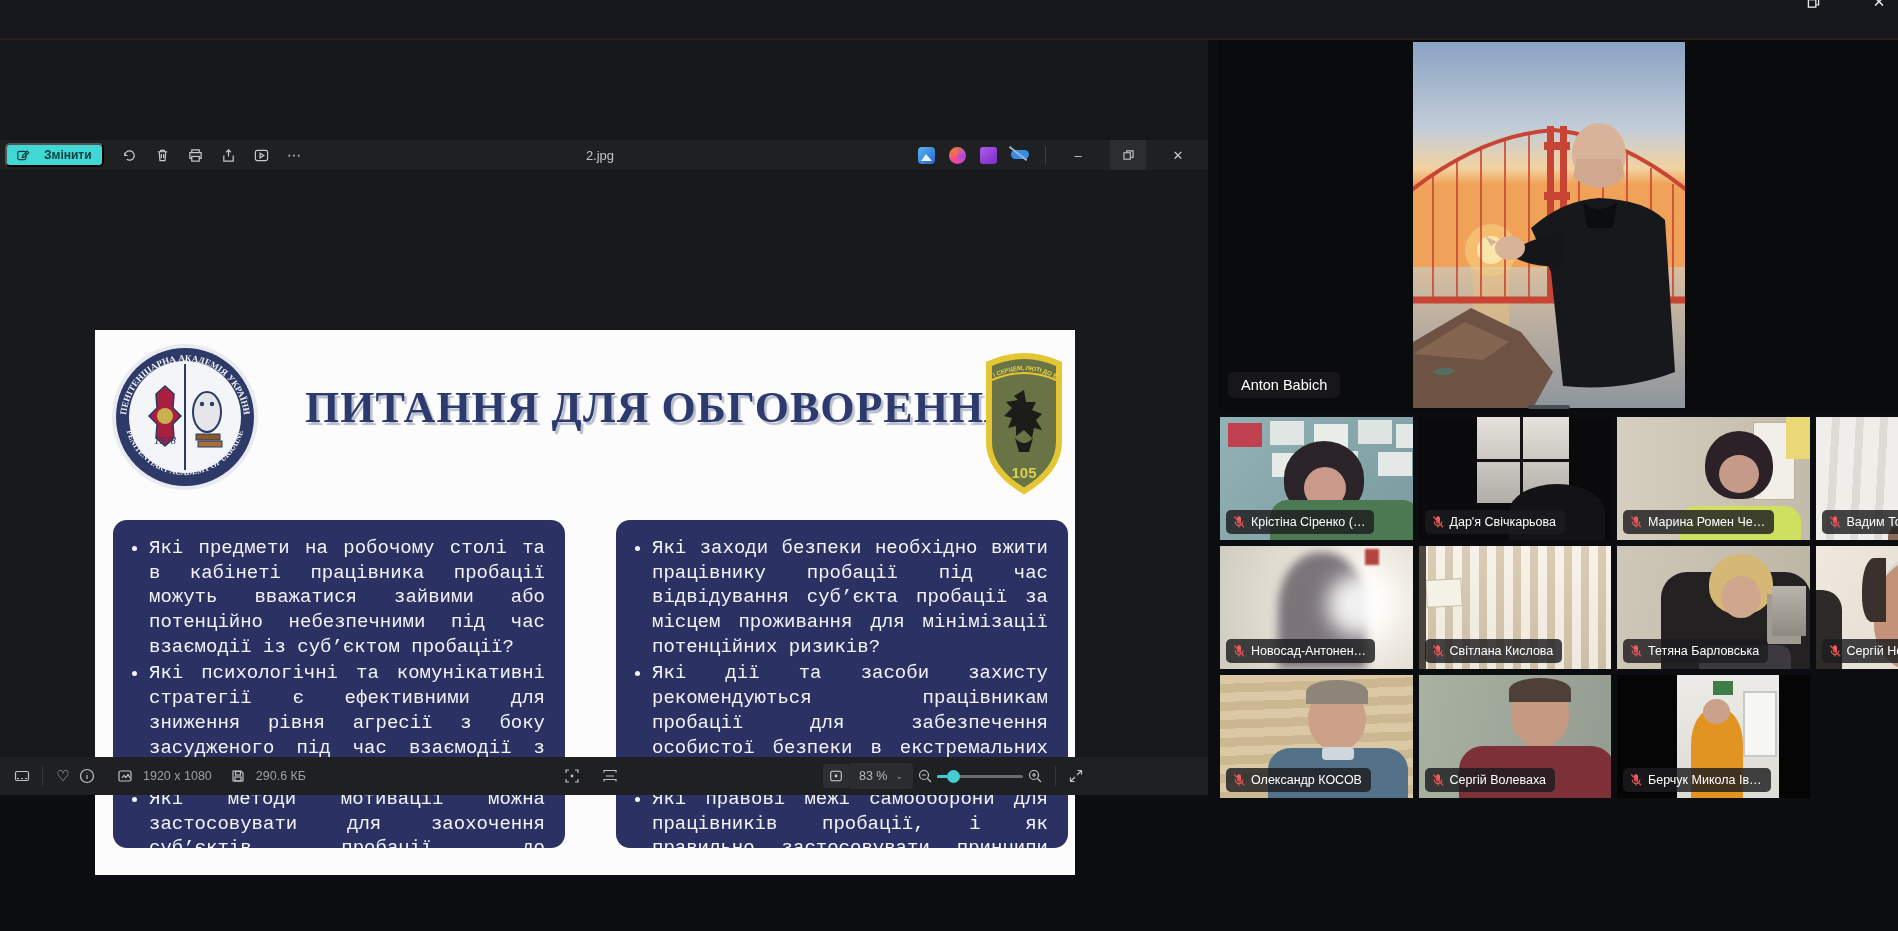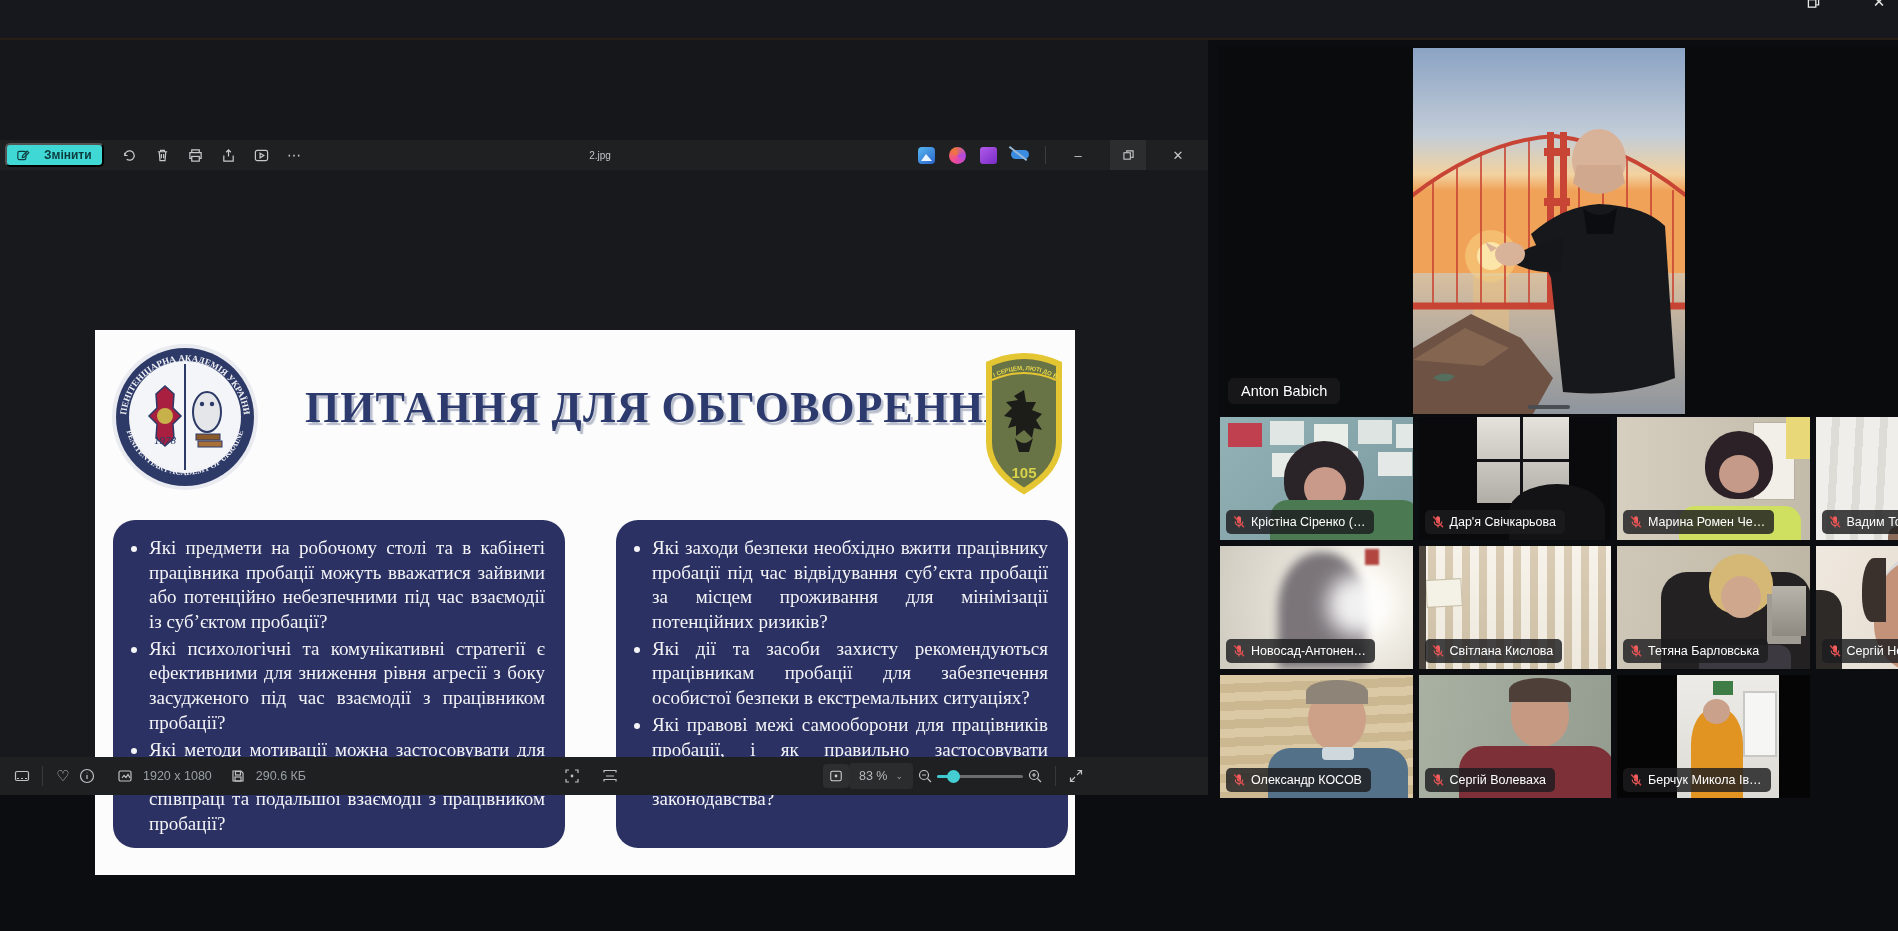--- a/index.html
+++ b/index.html
@@ -17,21 +17,21 @@
 
   
   .photos{position:absolute;left:0;top:40px;width:1208px;height:755px;background:#15171b}
   .toolbar{position:absolute;left:0;top:100px;width:1208px;height:30px;background:#1e2022;display:flex;align-items:center}
   .edit-btn{margin-left:5px;height:24px;background:#3fd8d5;color:#0e3c3e;border-radius:5px;display:flex;align-items:center;gap:14px;padding:0 10px;font-size:12px;font-weight:bold}
   .edit-btn svg{width:13px;height:13px;stroke:#0e3c3e;fill:none;stroke-width:1.4}
   .tbi{width:28px;height:24px;display:flex;align-items:center;justify-content:center;border-radius:4px}
   .tbi svg{width:15px;height:15px;stroke:#c6c8ca;fill:none;stroke-width:1.3}
   .tbi.more{color:#c6c8ca;font-size:14px;letter-spacing:1px}
   .tb-left{display:flex;gap:5px;margin-left:12px}
-  .fname{position:absolute;left:0;right:8px;text-align:center;font-size:10px;color:#c2c4c6;pointer-events:none}
+  .fname{position:absolute;left:0;right:8px;text-align:center;font-size:13px;color:#c2c4c6;pointer-events:none}
   .tb-right{margin-left:auto;display:flex;align-items:center;gap:14px;padding-right:12px}
   .appico{width:17px;height:17px;border-radius:4px}
   .ico-photos{background:linear-gradient(140deg,#57b7f0,#2a64cc);position:relative}
   .ico-photos:after{content:"";position:absolute;left:3px;bottom:3px;border-left:5px solid transparent;border-right:6px solid transparent;border-bottom:7px solid #e8f4ff}
   .ico-designer{border-radius:50%;background:conic-gradient(from 210deg,#f04a9c,#f07838,#b04ae0,#f04a9c)}
   .ico-clipchamp{background:linear-gradient(140deg,#b05ae8,#7a2cc8);border-radius:3px}
   .ico-onedrive{position:relative;width:20px;height:17px}
   .ico-onedrive .cl{position:absolute;left:0;top:3px;width:18px;height:9px;background:#3a8de0;border-radius:8px}
   .ico-onedrive .sl{position:absolute;left:-1px;top:-1px;width:22px;height:2px;background:#9ab8d8;transform:rotate(38deg);transform-origin:0 0}
   .tb-sep{width:1px;height:18px;background:#3a3c3e}
@@ -54,30 +54,30 @@
   .fitbtn svg{width:14px;height:14px;stroke:#d0d2d4;fill:none;stroke-width:1.2}
   .zoombox{height:26px;background:#2a2c2e;border-radius:4px;display:flex;align-items:center;gap:8px;padding:0 10px;color:#b8babc}
   .chev{font-size:9px;color:#9a9c9e}
   .slider{width:86px;height:3px;background:#6a6c6e;border-radius:2px;position:relative}
   .slider .fill{position:absolute;left:0;top:0;height:3px;width:16px;background:#3fc8cf;border-radius:2px}
   .slider .knob{position:absolute;left:10px;top:-5px;width:13px;height:13px;border-radius:50%;background:#44cdd2}
 
   
   .slide{position:absolute;left:95px;top:160px;width:980px;height:545px;background:#fcfcfc;overflow:hidden}
   .slide-title{position:absolute;left:210px;right:140px;top:52px;text-align:center;font-family:"Liberation Serif",serif;font-weight:bold;font-size:44px;color:#2c3a6e;letter-spacing:1px;text-shadow:2.5px 2.5px 1px rgba(130,138,165,.55);white-space:nowrap}
-  .qbox{position:absolute;top:190px;width:452px;height:328px;background:#2b3263;border-radius:22px;color:#f4f4f7;
-        font-family:Liberation Serif, serif;font-size:19px;line-height:1.3;text-align:justify;overflow:hidden}
+  .qbox{position:absolute;top:190px;width:452px;height:328px;background:#2b3263;border-radius:14px;color:#f4f4f7;
+        font-family:Liberation Mono, monospace;font-size:19px;line-height:1.3;text-align:justify;overflow:hidden}
   .qbox.left{left:18px}.qbox.right{left:521px}
   .qbox ul{margin:16px 20px 10px 14px;padding-left:22px}
   .qbox li{margin-bottom:2px}
   .emblem{position:absolute;left:15px;top:12px}
   .patch{position:absolute;left:890px;top:12px}
 
   
-  .featured{position:absolute;left:1218px;top:46px;width:680px;height:370px;background:#0a0b0d}
+  .featured{position:absolute;left:1218px;top:40px;width:680px;height:370px;background:#0a0b0d}
   .fvideo{position:absolute;left:195px;top:2px;width:272px;height:366px;overflow:hidden}
   .namepill{position:absolute;left:10px;bottom:12px;background:rgba(26,26,28,.85);border-radius:6px;padding:5px 13px;font-size:14.5px;color:#fff}
   .drag-handle{position:absolute;left:1528px;top:405px;width:42px;height:4px;background:#4a4d52;border-radius:2px}
 
   .grid{position:absolute;left:1220px;top:417px;width:788px;display:grid;grid-template-columns:repeat(4,1fr);grid-auto-rows:123px;gap:6px}
   .tile{position:relative;overflow:hidden;background:#222}
   .pill{position:absolute;left:6px;bottom:6px;height:24px;max-width:calc(100% - 12px);background:rgba(28,28,30,.82);border-radius:5px;display:flex;align-items:center;gap:5px;padding:0 9px 0 6px;color:#fff;font-size:12.5px;white-space:nowrap;overflow:hidden}
   .mic{width:14px;height:14px;flex:0 0 auto}
 
   

